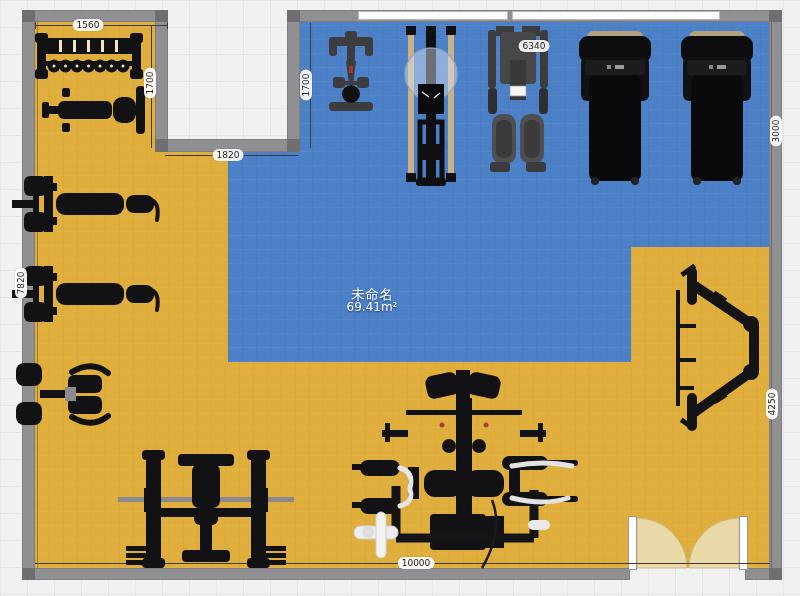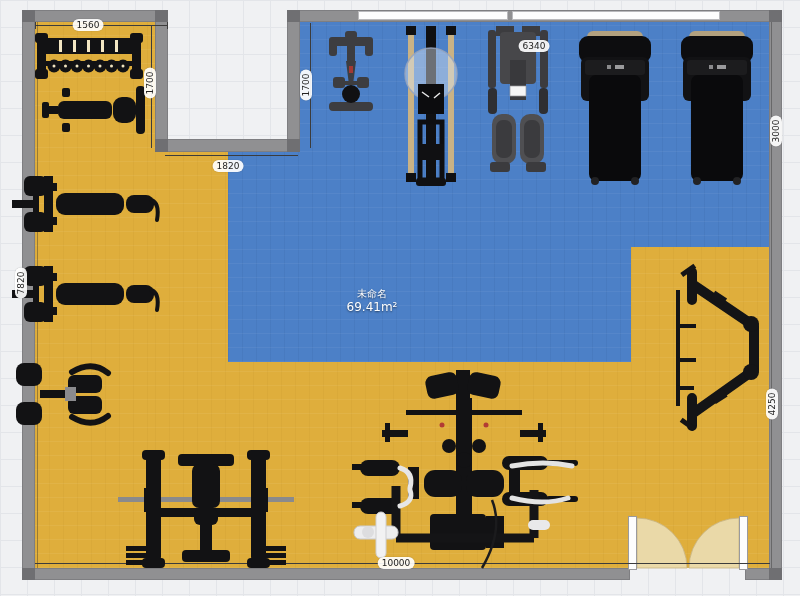--- a/index.html
+++ b/index.html
@@ -39,21 +39,21 @@
     white-space:nowrap;transform:translate(-50%,-50%);
     box-shadow:0 0 1px rgba(0,0,0,.4);
   }
   .dim.rot{transform:translate(-50%,-50%) rotate(-90deg);}
   .room-label{
     position:absolute;transform:translate(-50%,-50%);
     color:#fff;text-align:center;
     text-shadow:0 1px 2px rgba(0,0,0,.55);
     white-space:nowrap;
   }
-  .room-label .nm{font-size:10px;line-height:12px;}
+  .room-label .nm{font-size:14px;line-height:12px;}
   .room-label .ar{font-size:12px;line-height:14px;font-weight:normal;}
   .door-leaf{background:#fdfdfd;border:1px solid #9a9a9d;box-sizing:border-box;}
   svg{display:block;overflow:visible;}
 </style>
 </head>
 <body>
 
 <div class="plan">
 
   <div class="abs floor-y" style="left:35px;top:22px;width:120px;height:546px;"></div>
@@ -361,21 +361,21 @@
       <circle cx="56" cy="150" r="4" fill="#222224"></circle>
   </svg>
 
   <div class="room-label" style="left:372px;top:301px;">
     <div class="nm">未命名</div>
     <div class="ar">69.41m²</div>
   </div>
 
   <div class="dim" style="left:88px;top:25px;">1560</div>
   <div class="dim rot" style="left:150px;top:83px;">1700</div>
-  <div class="dim" style="left:228px;top:155px;margin-top:11px;">1820</div>
+  <div class="dim" style="left:228px;top:155px;">1820</div>
   <div class="dim rot" style="left:306px;top:85px;">1700</div>
   <div class="dim" style="left:534px;top:26px;margin-top:20px;">6340</div>
   <div class="dim rot" style="left:776px;top:131px;">3000</div>
   <div class="dim rot" style="left:772px;top:404px;">4250</div>
   <div class="dim rot" style="left:21px;top:283px;">7820</div>
-  <div class="dim" style="left:396px;top:563px;">10000</div>
+  <div class="dim" style="left:416px;top:563px;">10000</div>
 
 </div>
 
 </body></html>

